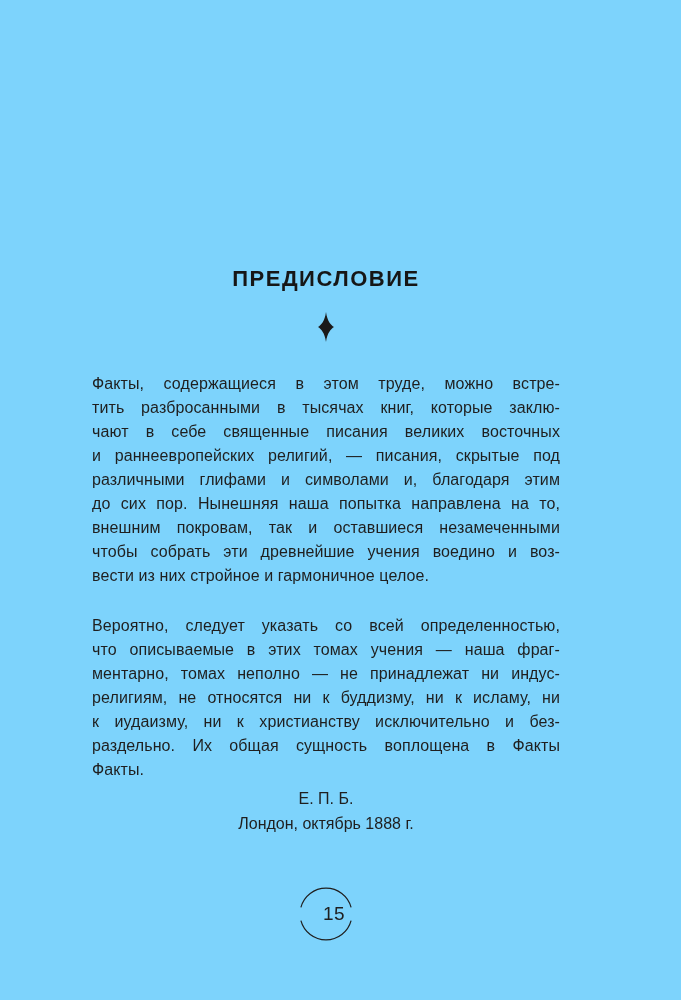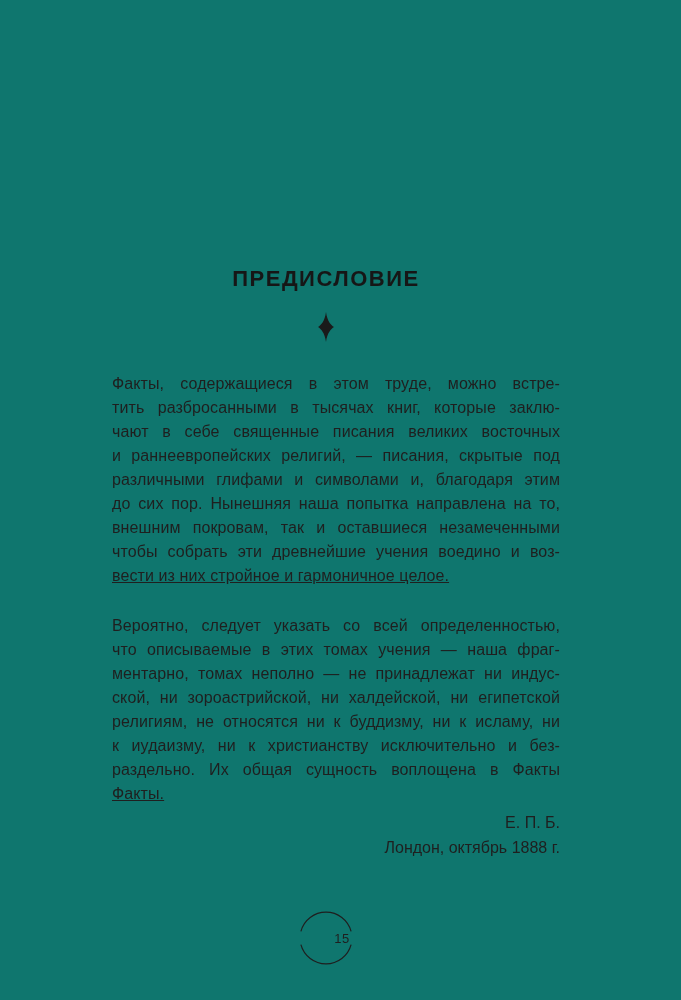--- a/index.html
+++ b/index.html
@@ -5,21 +5,21 @@
   html, body {
     margin: 0;
     padding: 0;
     background: #ffffff;
   }
   .page {
     position: relative;
     width: 681px;
     height: 1000px;
     margin: 0 auto;
-    background: #0f766e;
+    background: #7dd3fc;
     font-family: "Liberation Sans", sans-serif;
     color: #1f1f1f;
     overflow: hidden;
   }
   .content {
     position: absolute;
     left: 92px;
     top: 0;
     width: 468px;
   }
@@ -46,58 +46,56 @@
   }
   .paragraph.first {
     margin-top: 30px;
   }
   .paragraph.second {
     margin-top: 26px;
   }
   .tline {
     text-align: justify;
     text-align-last: justify;
-    margin-left: 20px;
   }
   .tline.last {
     text-align: justify;
     text-align-last: left;
-    text-decoration: underline;
   }
   .signature {
     margin-top: 4px;
     font-size: 16px;
     line-height: 25px;
-    text-align: right;
+    text-align: center;
   }
   .pagenum-wrap {
     margin-top: 46px;
     text-align: center;
   }
   .pagenum {
     position: relative;
     display: inline-block;
     width: 64px;
     height: 64px;
   }
   .pagenum svg {
     position: absolute;
     left: 0;
     top: 0;
   }
   .pagenum .num {
     position: absolute;
-    left: 16px;
+    left: 8px;
     top: 0;
     width: 64px;
     height: 64px;
     display: flex;
     align-items: center;
     justify-content: center;
-    font-size: 13px;
+    font-size: 19px;
     letter-spacing: 0.5px;
     color: #1f1f1f;
   }
 </style>
 </head>
 <body>
 
 <div class="page">
   <div class="content">
 
@@ -118,21 +116,20 @@
       <div class="tline">до сих пор. Нынешняя наша попытка направлена на то,</div>
       <div class="tline">внешним покровам, так и оставшиеся незамеченными</div>
       <div class="tline">чтобы собрать эти древнейшие учения воедино и воз-</div>
       <div class="tline last">вести из них стройное и гармоничное целое.</div>
     </div>
 
     <div class="paragraph second">
       <div class="tline">Вероятно, следует указать со всей определенностью,</div>
       <div class="tline">что описываемые в этих томах учения — наша фраг-</div>
       <div class="tline">ментарно, томах неполно — не принадлежат ни индус-</div>
-      <div class="tline">ской, ни зороастрийской, ни халдейской, ни египетской</div>
       <div class="tline">религиям, не относятся ни к буддизму, ни к исламу, ни</div>
       <div class="tline">к иудаизму, ни к христианству исключительно и без-</div>
       <div class="tline">раздельно. Их общая сущность воплощена в Факты</div>
       <div class="tline last">Факты.</div>
     </div>
 
     <div class="signature">
       <div>Е. П. Б.</div>
       <div>Лондон, октябрь 1888 г.</div>
     </div>

